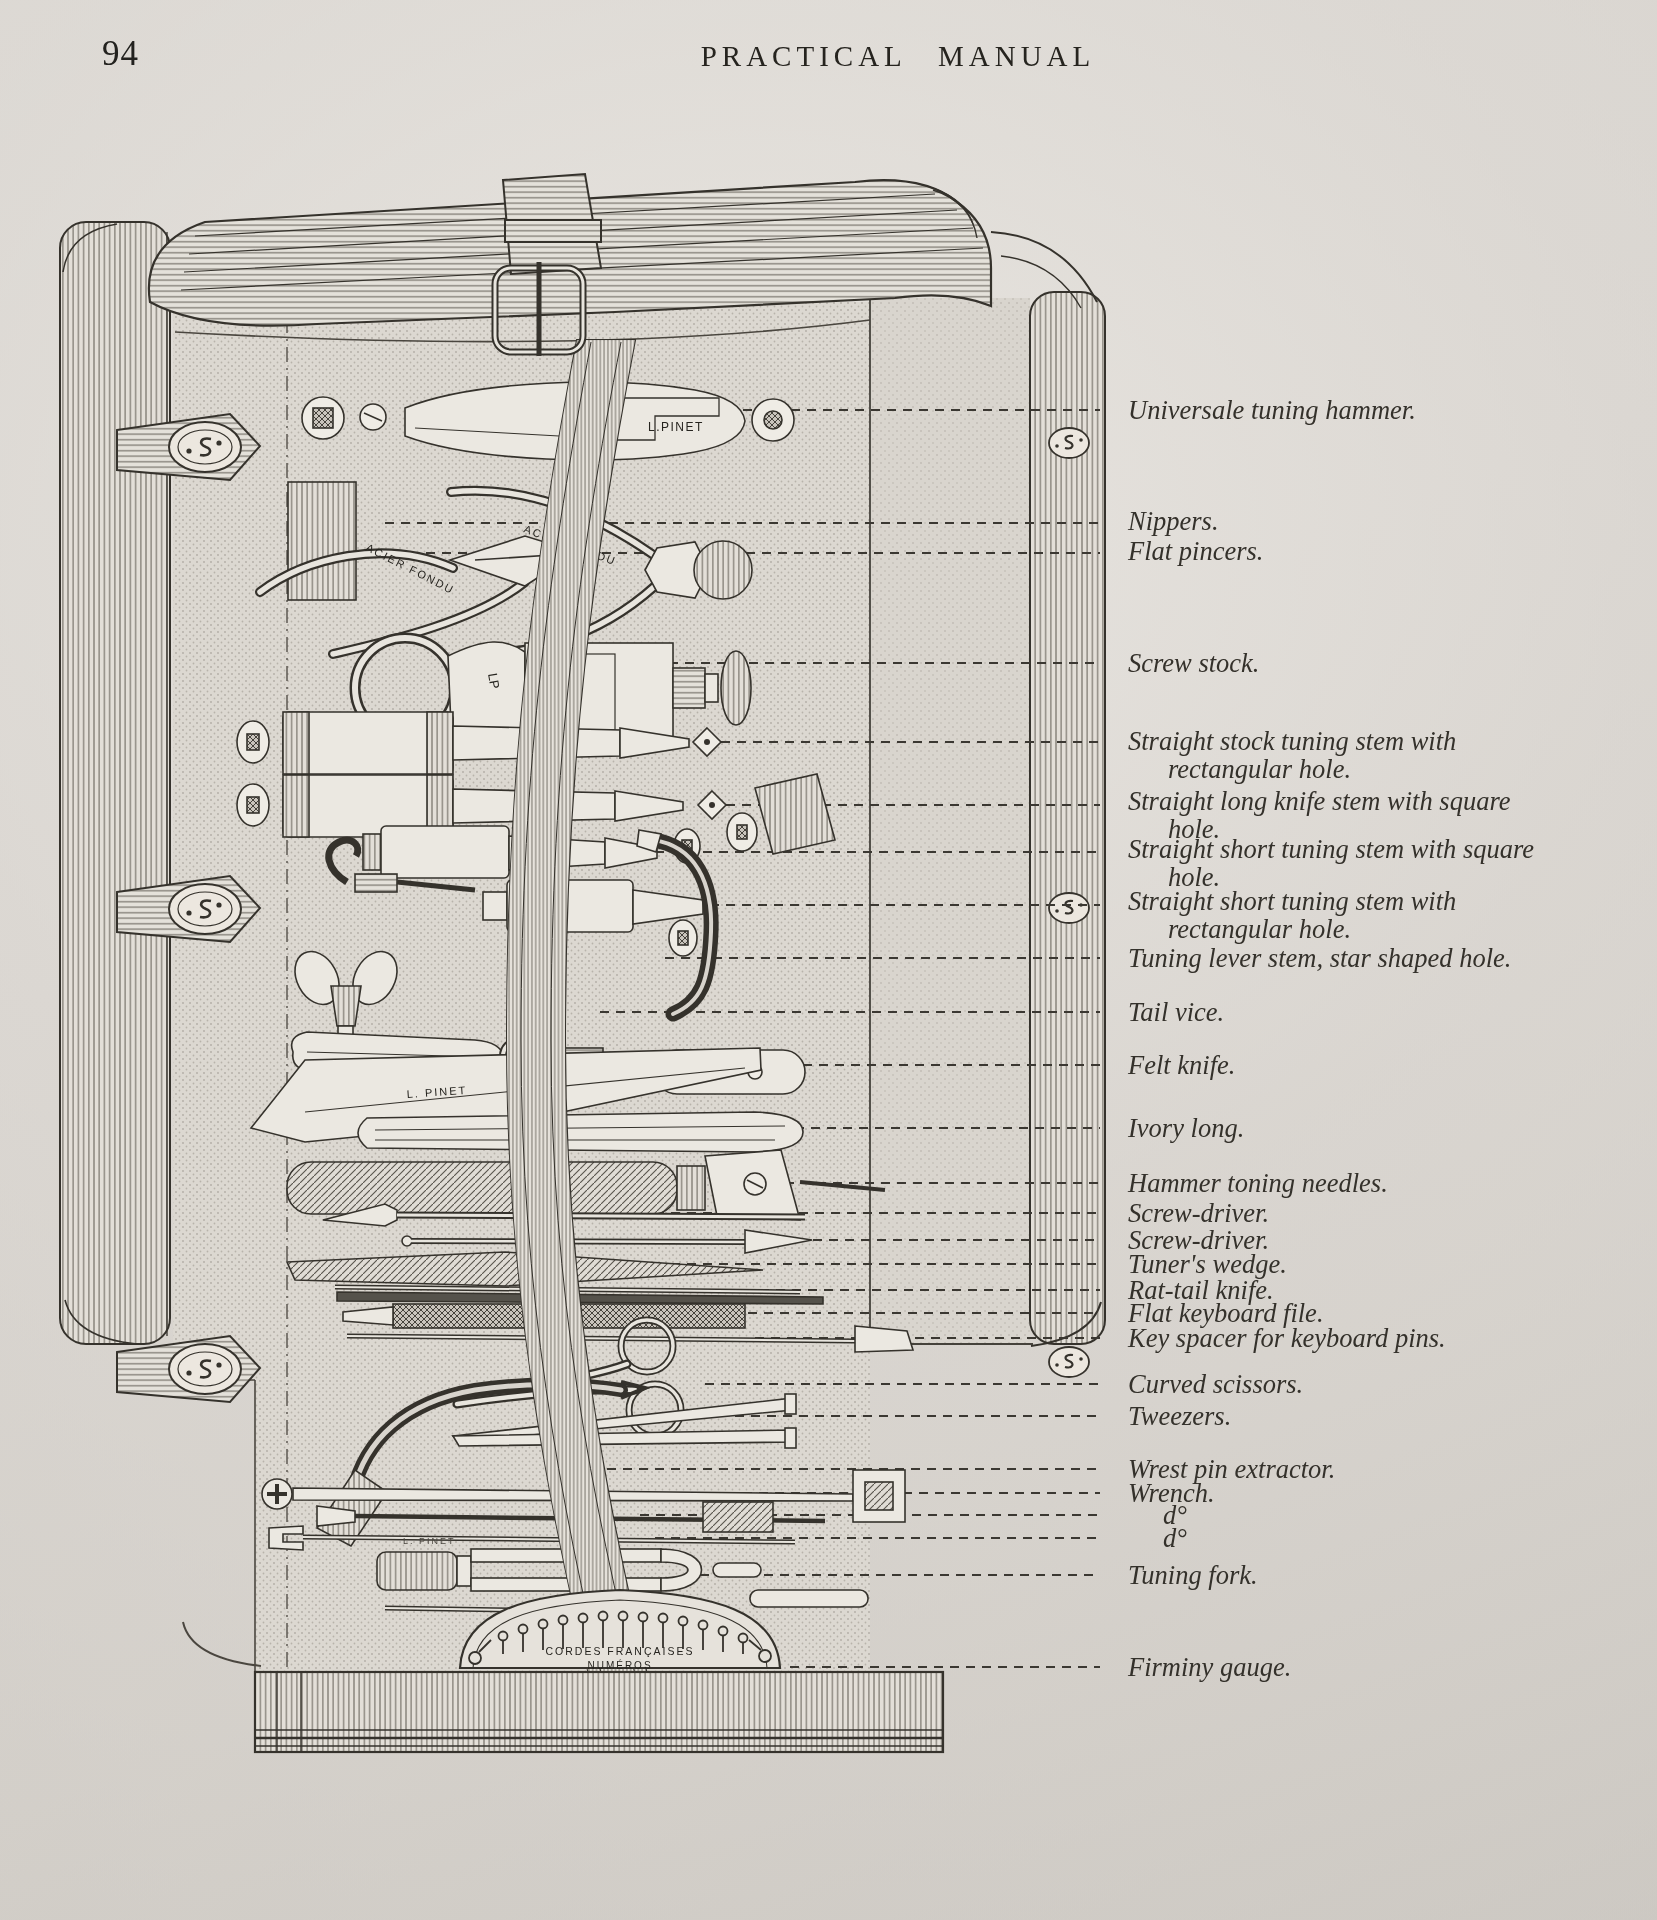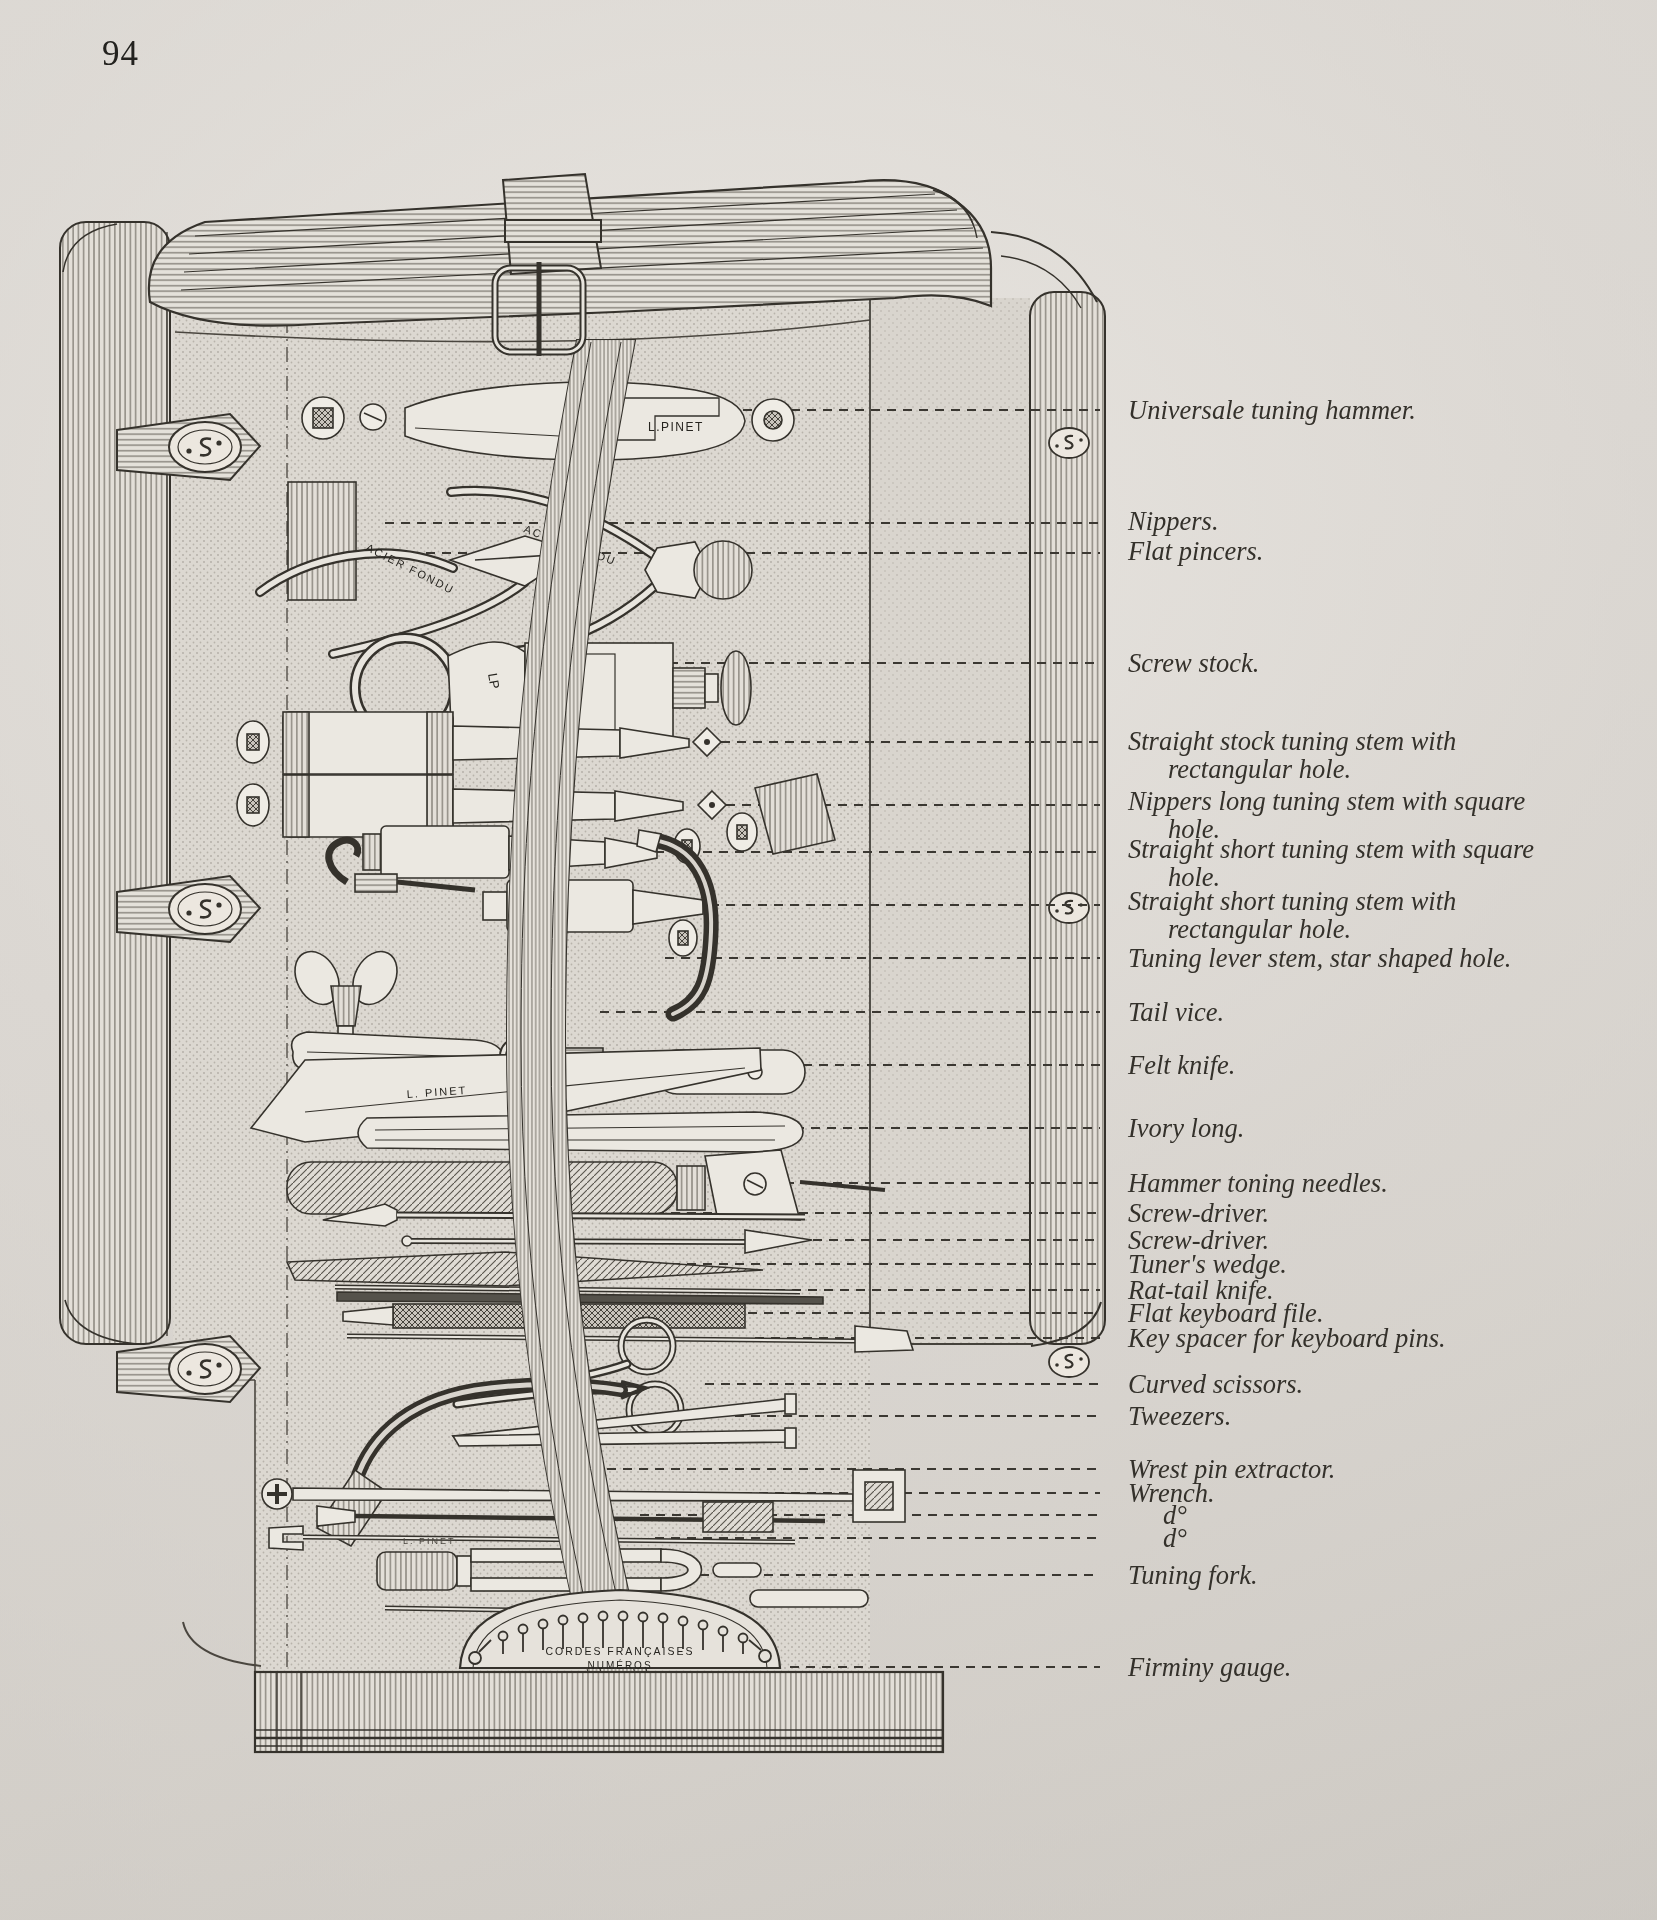--- a/index.html
+++ b/index.html
@@ -20,20 +20,21 @@
   .caption{position:absolute;left:400px;top:1820px;width:770px;text-align:center;
     font-size:31px;color:#2b2925;letter-spacing:1px;}
   .caption .figno{font-variant:small-caps;letter-spacing:2px;margin-right:14px;}
 </style>
 </head>
 <body>
 
 <div class="page">
 
   <div class="pagenum">94</div>
+  <div class="header">PRACTICAL MANUAL</div>
 
   <svg class="fig-svg" viewBox="0 0 1060 1680" xmlns="http://www.w3.org/2000/svg">
     <defs>
       <pattern id="pv" width="5.2" height="8" patternUnits="userSpaceOnUse">
         <rect width="5.2" height="8" fill="#e3dfd8"></rect>
           <line x1="2.6" y1="0" x2="2.6" y2="8" stroke="#6e6a62" stroke-width="1.1"></line>
       </pattern>
       <pattern id="pv2" width="3.8" height="8" patternUnits="userSpaceOnUse">
         <rect width="3.8" height="8" fill="#e7e3dc"></rect>
           <line x1="1.9" y1="0" x2="1.9" y2="8" stroke="#5c584f" stroke-width="0.9"></line>
@@ -468,21 +469,21 @@
       <line x1="200" y1="1606" x2="888" y2="1606" stroke="#35322c" stroke-width="1.6"></line>
     </g>
   </svg>
 
   <div>
     <div class="lbl" style="top:397px">Universale tuning hammer.</div>
     <div class="lbl" style="top:508px">Nippers.</div>
     <div class="lbl" style="top:538px">Flat pincers.</div>
     <div class="lbl" style="top:650px">Screw stock.</div>
     <div class="lbl" style="top:728px">Straight stock tuning stem with rectangular hole.</div>
-    <div class="lbl" style="top:788px">Nippers long tuning stem with square hole.</div>
+    <div class="lbl" style="top:788px">Straight long knife stem with square hole.</div>
     <div class="lbl" style="top:836px">Straight short tuning stem with square hole.</div>
     <div class="lbl" style="top:888px">Straight short tuning stem with rectangular hole.</div>
     <div class="lbl" style="top:945px">Tuning lever stem, star shaped hole.</div>
     <div class="lbl" style="top:999px">Tail vice.</div>
     <div class="lbl" style="top:1052px">Felt knife.</div>
     <div class="lbl" style="top:1115px">Ivory long.</div>
     <div class="lbl" style="top:1170px">Hammer toning needles.</div>
     <div class="lbl" style="top:1200px">Screw-driver.</div>
     <div class="lbl" style="top:1227px">Screw-driver.</div>
     <div class="lbl" style="top:1251px">Tuner's wedge.</div>

